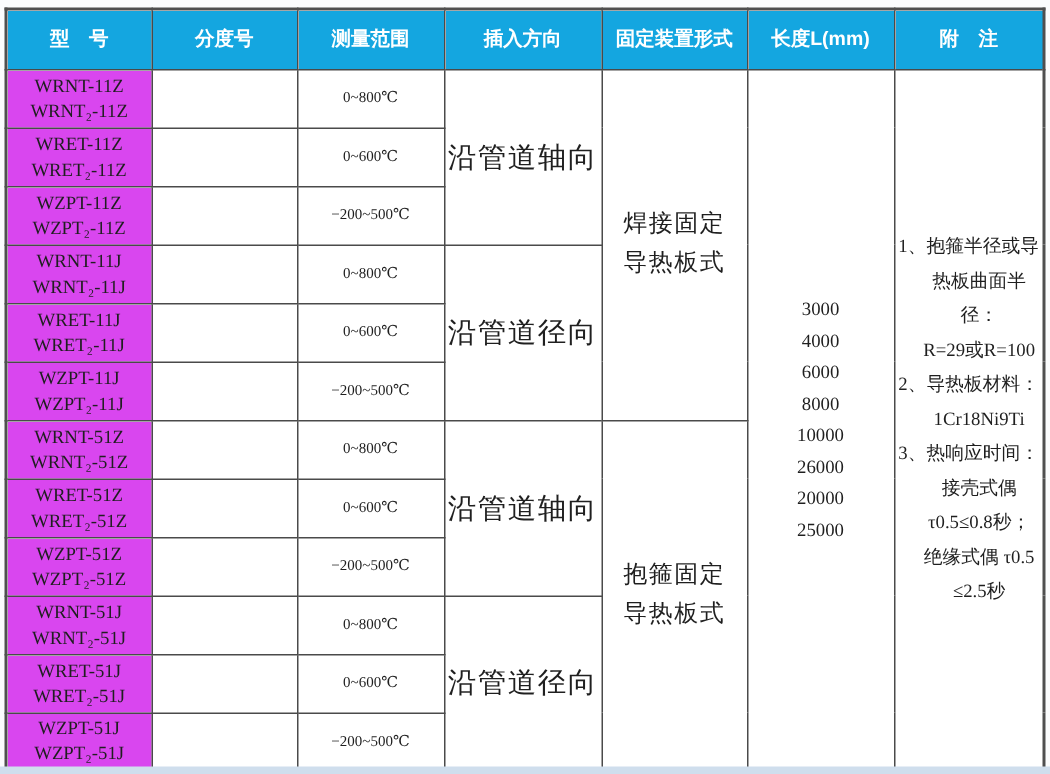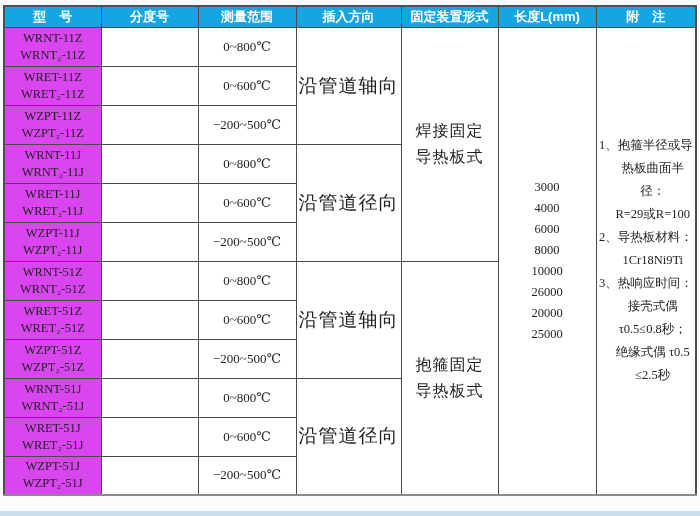--- a/index.html
+++ b/index.html
@@ -22,36 +22,36 @@
     background:#ffffff;
   }
   table.spec td,table.spec th{
     border:1px solid #4a4a4a;
     padding:0;
     text-align:center;
     vertical-align:middle;
     overflow:hidden;
   }
   table.spec{border:2px solid #4f4f4f;border-bottom-color:#8a8a8a;}
-  tr.hdr{height:21px;}
+  tr.hdr{height:40px;}
   tr.row{height:39px;}
   th.hcell{
     background:#14a6e0;
     color:#ffffff;
     font-family:"Liberation Sans","DejaVu Sans",sans-serif;
     font-weight:bold;
     font-size:13px;
   }
   td.model{
     background:#d946ef;
     font-size:12.5px;
     line-height:17px;
   }
   td.grad{background:#ffffff;}
-  td.range{font-size:13px;}
+  td.range{font-size:10px;}
   td.dir{font-size:19px;letter-spacing:1px;}
   td.fix{font-size:16px;letter-spacing:1px;line-height:26px;}
   td.len{font-size:12.5px;line-height:21px;}
   td.notes{
     font-size:12.5px;
     line-height:23px;
     text-align:left;
     padding-left:7px;
     padding-right:2px;
     margin-left:20px;

